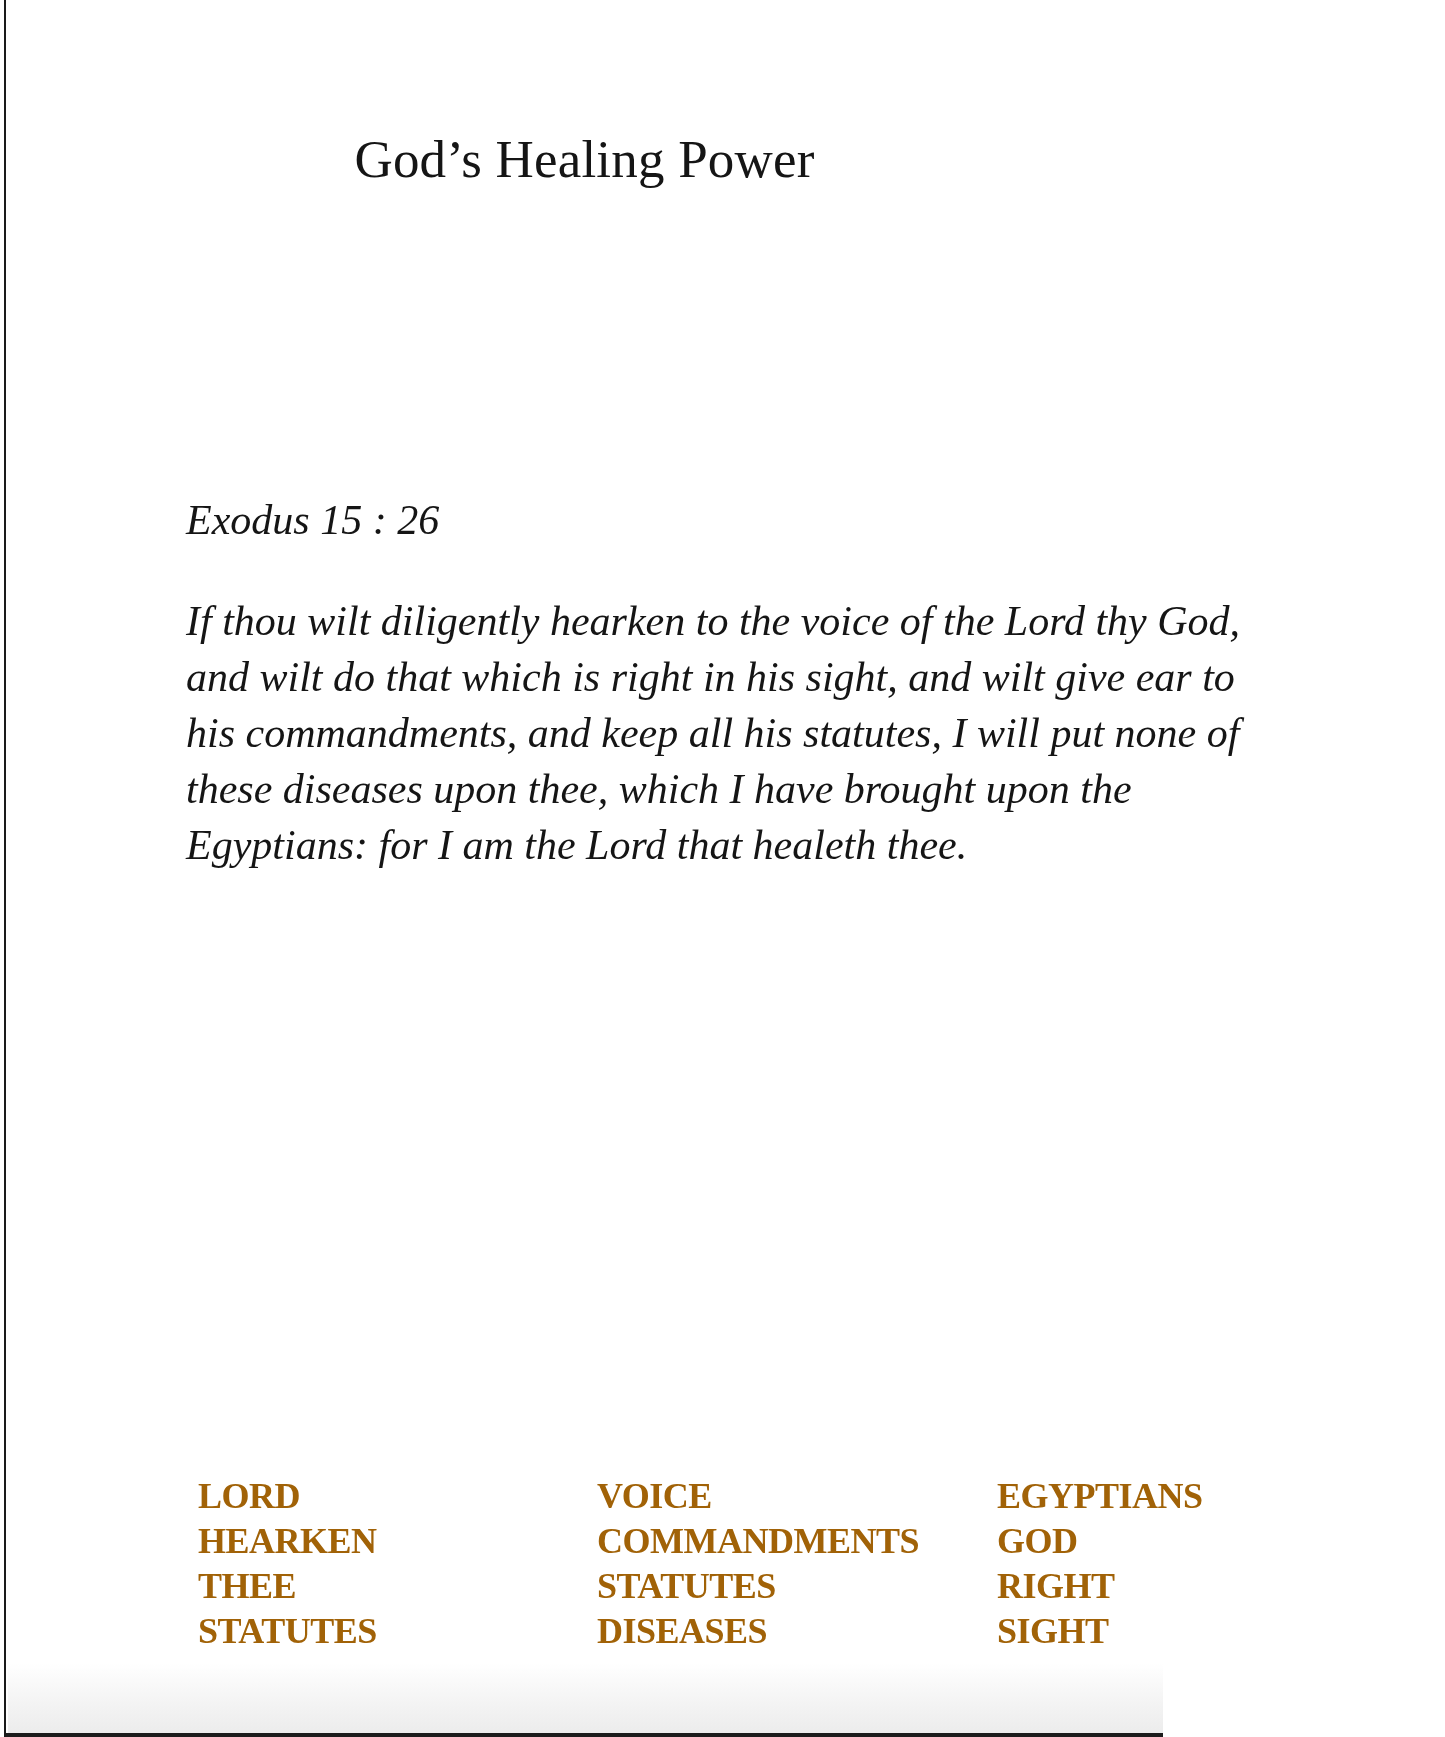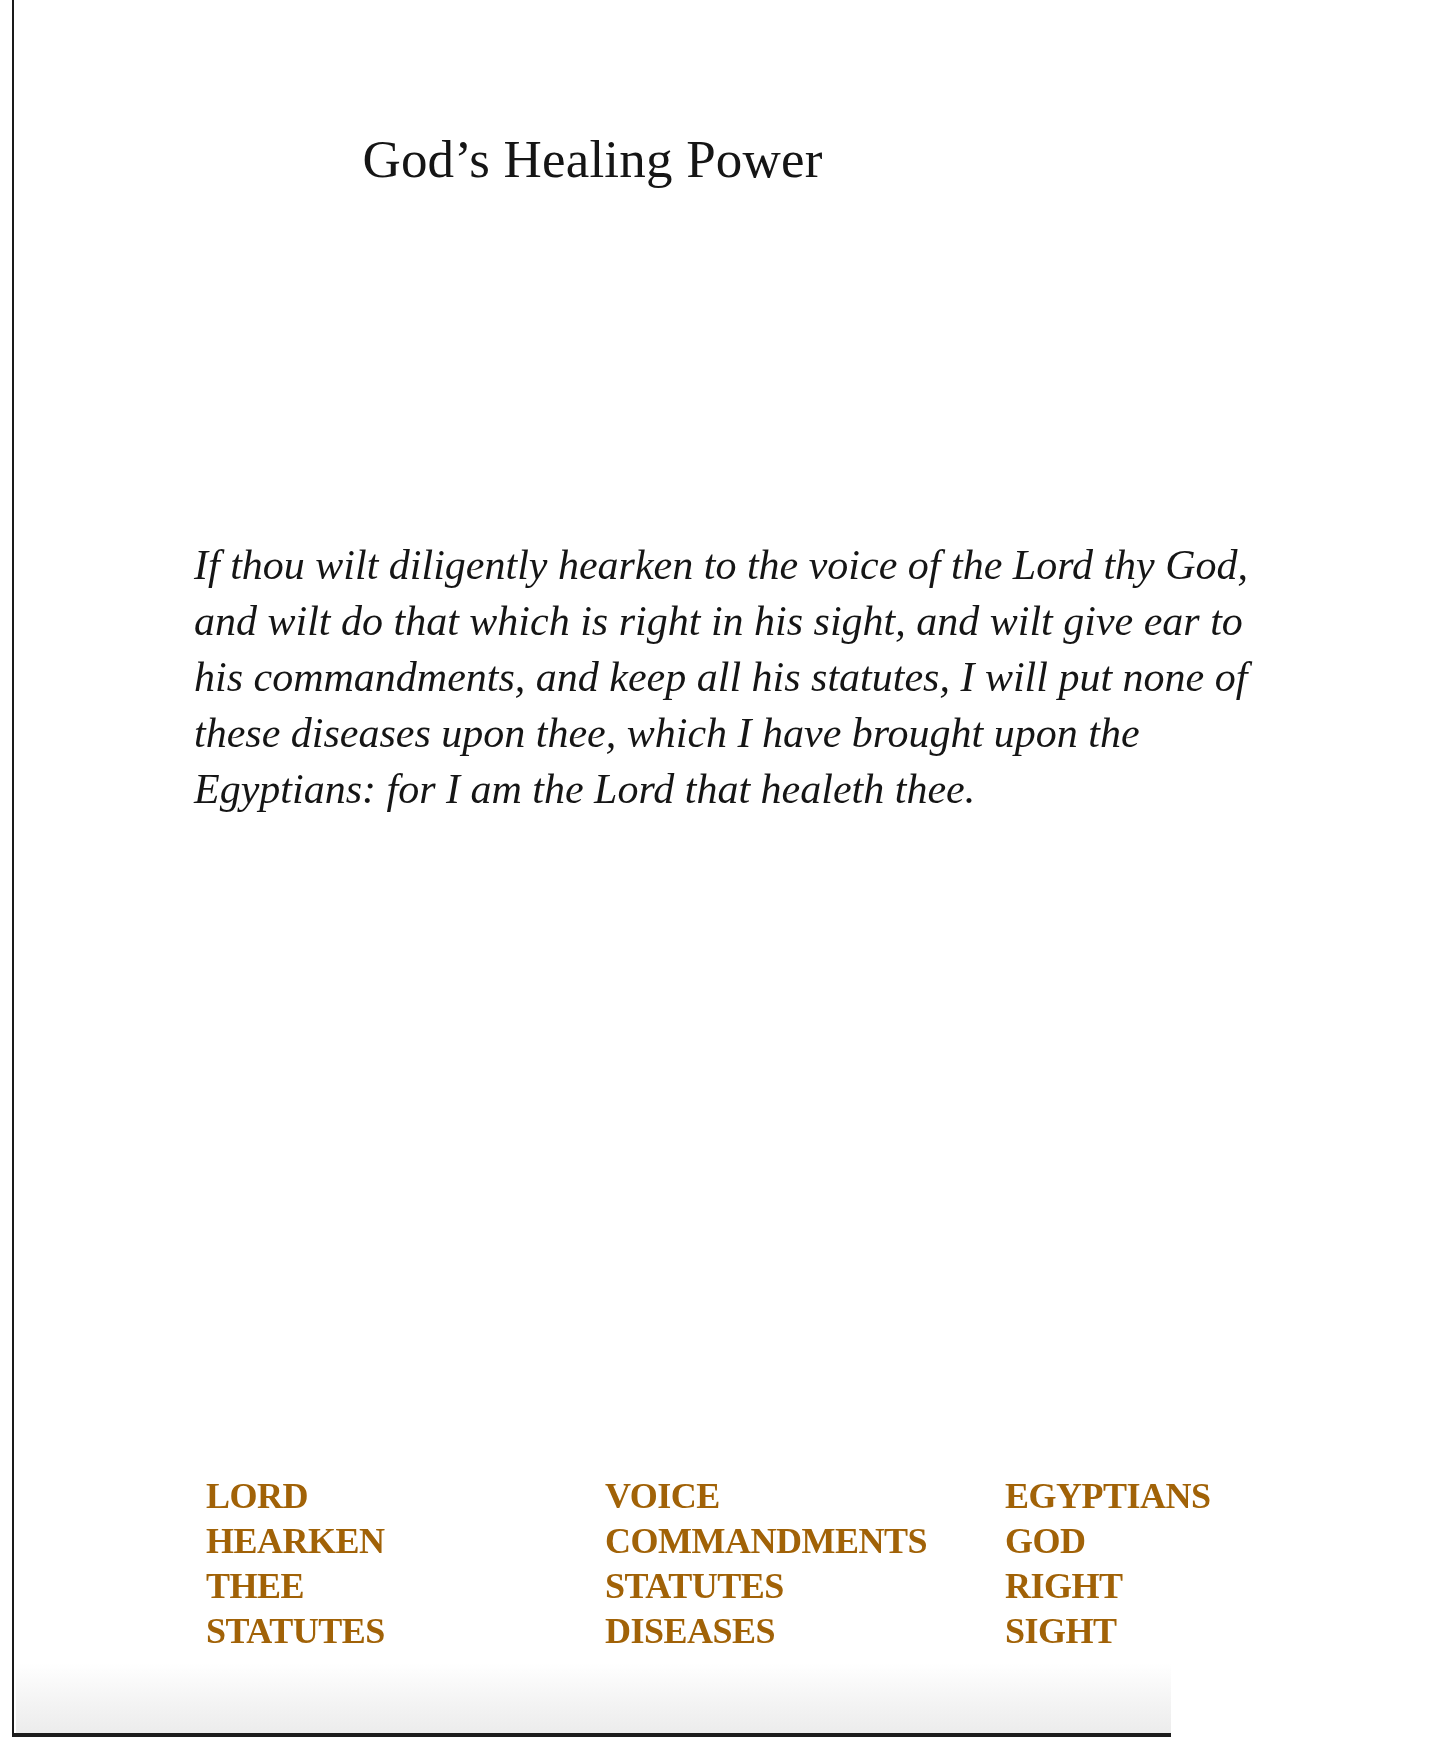--- a/index.html
+++ b/index.html
@@ -10,21 +10,21 @@
     body {
       width: 1445px;
       height: 1737px;
       position: relative;
       overflow: hidden;
       color: #111111;
       font-family: "DejaVu Serif", "Liberation Serif", serif;
     }
     .page {
       position: absolute;
-      left: 12px;
+      left: 4px;
       top: 0;
       width: 1159px;
       height: 1737px;
       background: #ffffff;
       border-left: 2px solid #1a1a1a;
       box-sizing: border-box;
     }
     .bottom-shade {
       position: absolute;
       left: 2px;
@@ -107,20 +107,21 @@
     }
   </style>
 </head>
 <body>
 
 <div class="page">
 
   <div class="title">God’s Healing Power</div>
 
   <div class="verse">
+    <span class="verse-ref">Exodus 15 : 26</span>
     <span class="verse-text">If thou wilt diligently hearken to the voice of the Lord thy God, and wilt do that which is right in his sight, and wilt give ear to his commandments, and keep all his statutes, I will put none of these diseases upon thee, which I have brought upon the Egyptians: for I am the Lord that healeth thee.</span>
   </div>
 
 
   <div class="word-grid">
     <div class="word-col">
       <div class="word">LORD</div>
       <div class="word">HEARKEN</div>
       <div class="word">THEE</div>
       <div class="word">STATUTES</div>

